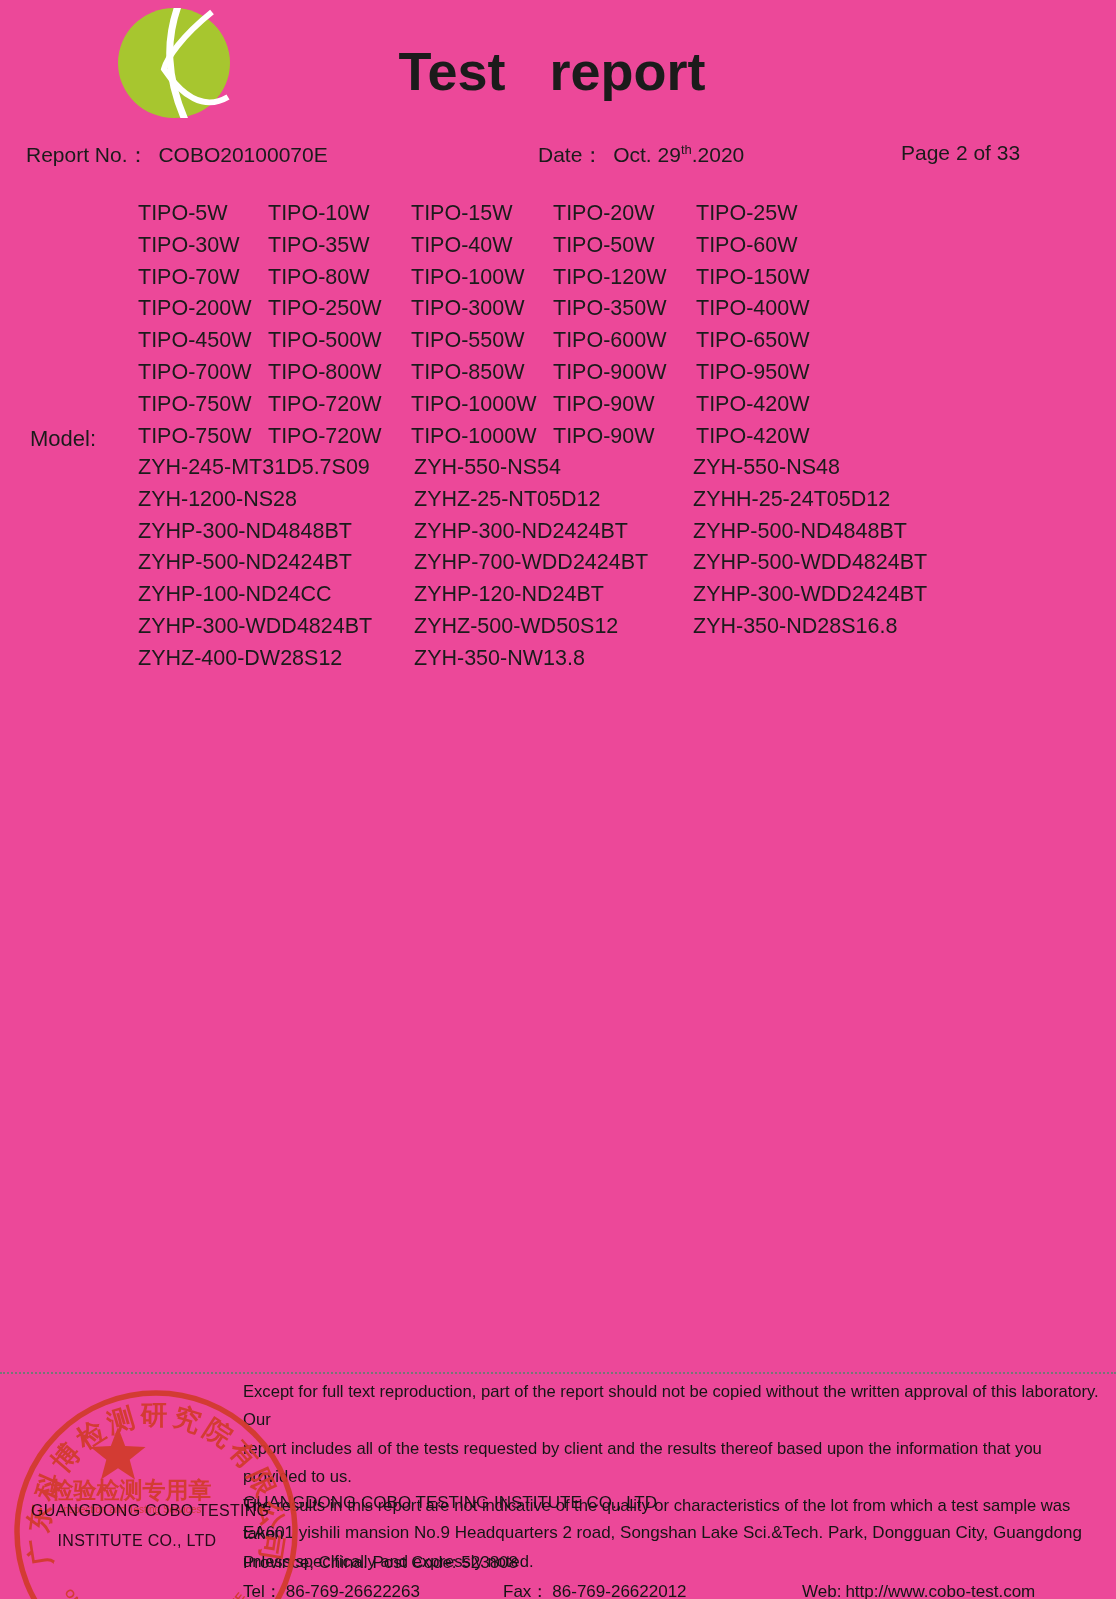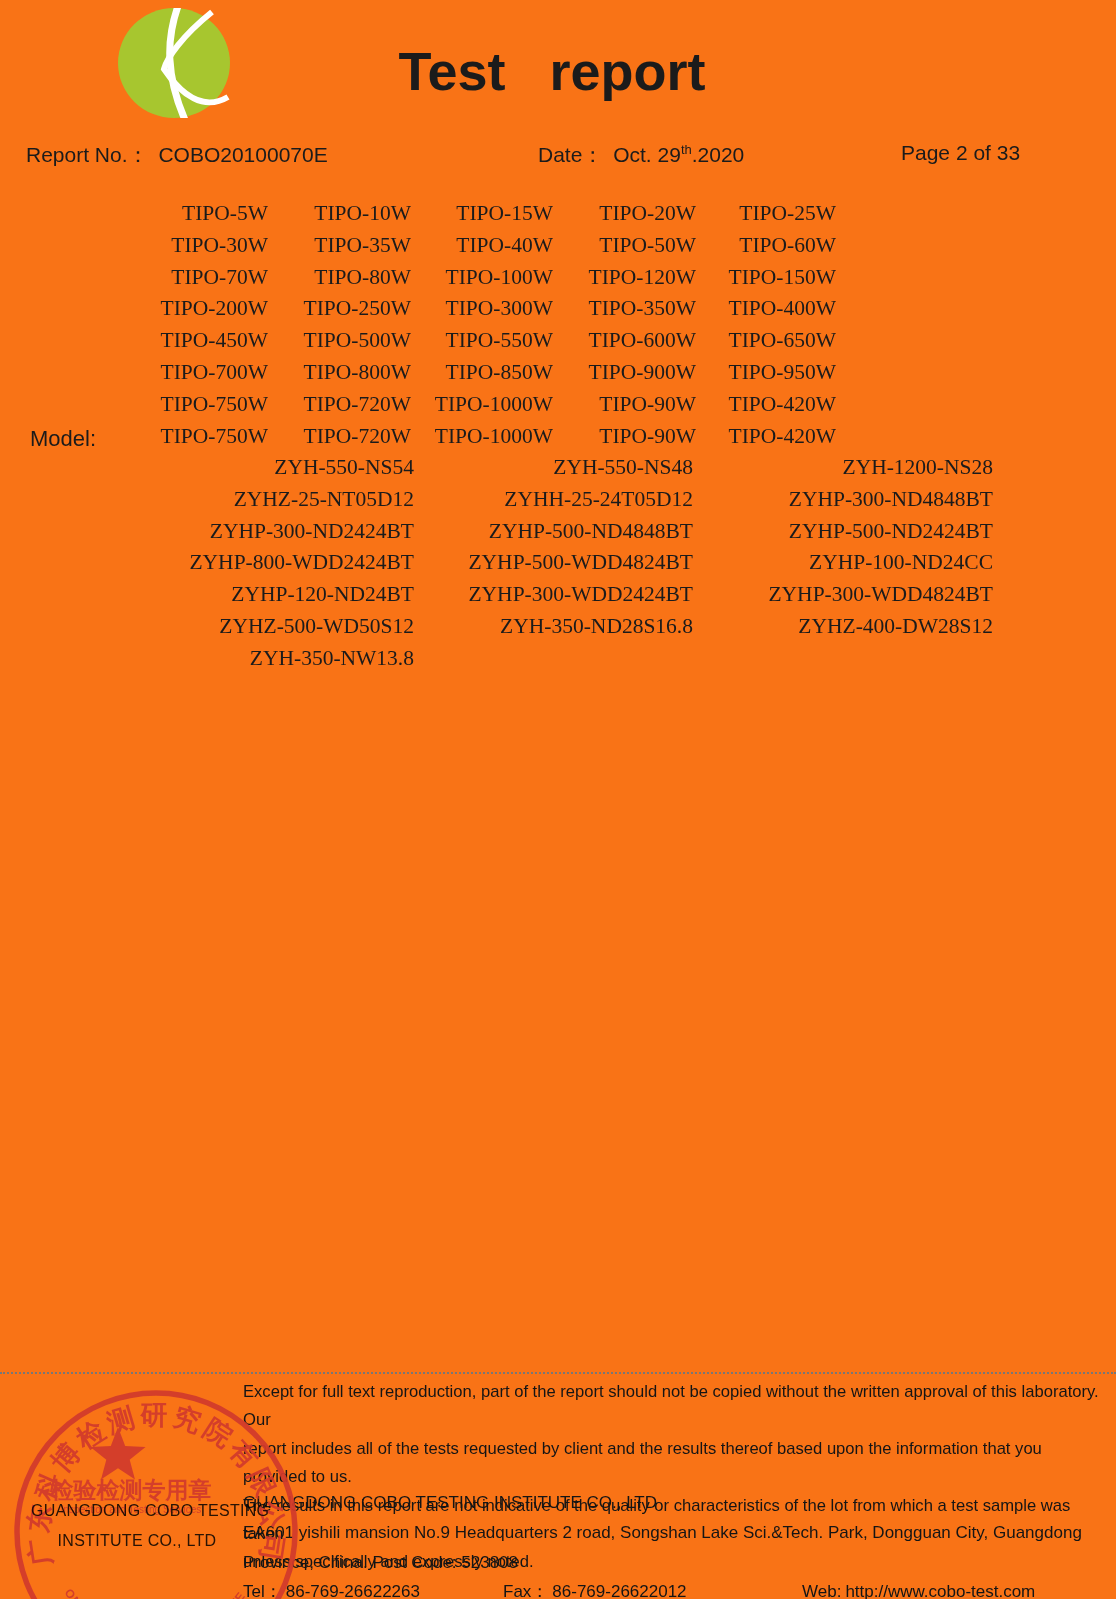--- a/index.html
+++ b/index.html
@@ -1,19 +1,19 @@
 <!DOCTYPE html>
 <html><head>
 <meta charset="utf-8">
 <style>
   html,body{margin:0;padding:0;background:#ffffff;}
   .page{
     position:relative;
     width:1116px;height:1599px;
-    background:#f97316;
+    background:#ec4899;
     overflow:hidden;
     font-family:"Liberation Sans", sans-serif;
     color:#1b1b1b;
   }
   
   .logo{position:absolute;left:118px;top:8px;width:112px;height:110px;}
   .title{
     position:absolute;left:0;right:0;top:40px;
     display:flex;justify-content:center;gap:44px;
     transform:translateX(-6px);
@@ -25,24 +25,23 @@
   .info-date{position:absolute;left:530px;top:0;}
   .info-date sup{font-size:13px;margin-top:47px;}
   .info-page{position:absolute;left:893px;top:0;}
   .lbl{display:inline-block;}
   .val{display:inline-block;margin-left:4px;}
   
   .model-label{position:absolute;left:30px;top:426px;font-size:22px;}
   .model-grid{
     position:absolute;left:138px;
     display:grid;
-    font-family:Liberation Serif, serif;
+    font-family:Liberation Sans, sans-serif;
     font-size:21.5px;line-height:31.8px;
     white-space:nowrap;
-    text-align:right;
   }
   .grid-tipo{top:198px;grid-template-columns:130px 143px 142px 143px 140px;}
   .grid-zyh{top:452px;grid-template-columns:276px 279px 300px;}
   
   .divider{position:absolute;left:0;top:1372px;width:1116px;height:0;border-top:2px dotted #777;}
   .disclaimer{position:absolute;left:243px;top:1378px;width:860px;font-size:16.6px;line-height:28.4px;color:#151515;}
   .company-block{position:absolute;left:243px;top:1488px;width:870px;font-size:17px;line-height:29.8px;color:#151515;}
   .tel-row{position:relative;height:30px;}
   .tel-item{position:absolute;top:0;white-space:nowrap;}
   .tel-item.t1{left:0;}
@@ -123,30 +122,31 @@
       <span>TIPO-90W</span>
       <span>TIPO-420W</span>
       <span>TIPO-750W</span>
       <span>TIPO-720W</span>
       <span>TIPO-1000W</span>
       <span>TIPO-90W</span>
       <span>TIPO-420W</span>
     </div>
 
   <div class="model-grid grid-zyh">
+      <span>ZYH-245-MT31D5.7S09</span>
       <span>ZYH-550-NS54</span>
       <span>ZYH-550-NS48</span>
       <span>ZYH-1200-NS28</span>
       <span>ZYHZ-25-NT05D12</span>
       <span>ZYHH-25-24T05D12</span>
       <span>ZYHP-300-ND4848BT</span>
       <span>ZYHP-300-ND2424BT</span>
       <span>ZYHP-500-ND4848BT</span>
       <span>ZYHP-500-ND2424BT</span>
-      <span>ZYHP-800-WDD2424BT</span>
+      <span>ZYHP-700-WDD2424BT</span>
       <span>ZYHP-500-WDD4824BT</span>
       <span>ZYHP-100-ND24CC</span>
       <span>ZYHP-120-ND24BT</span>
       <span>ZYHP-300-WDD2424BT</span>
       <span>ZYHP-300-WDD4824BT</span>
       <span>ZYHZ-500-WD50S12</span>
       <span>ZYH-350-ND28S16.8</span>
       <span>ZYHZ-400-DW28S12</span>
       <span>ZYH-350-NW13.8</span>
     </div>

